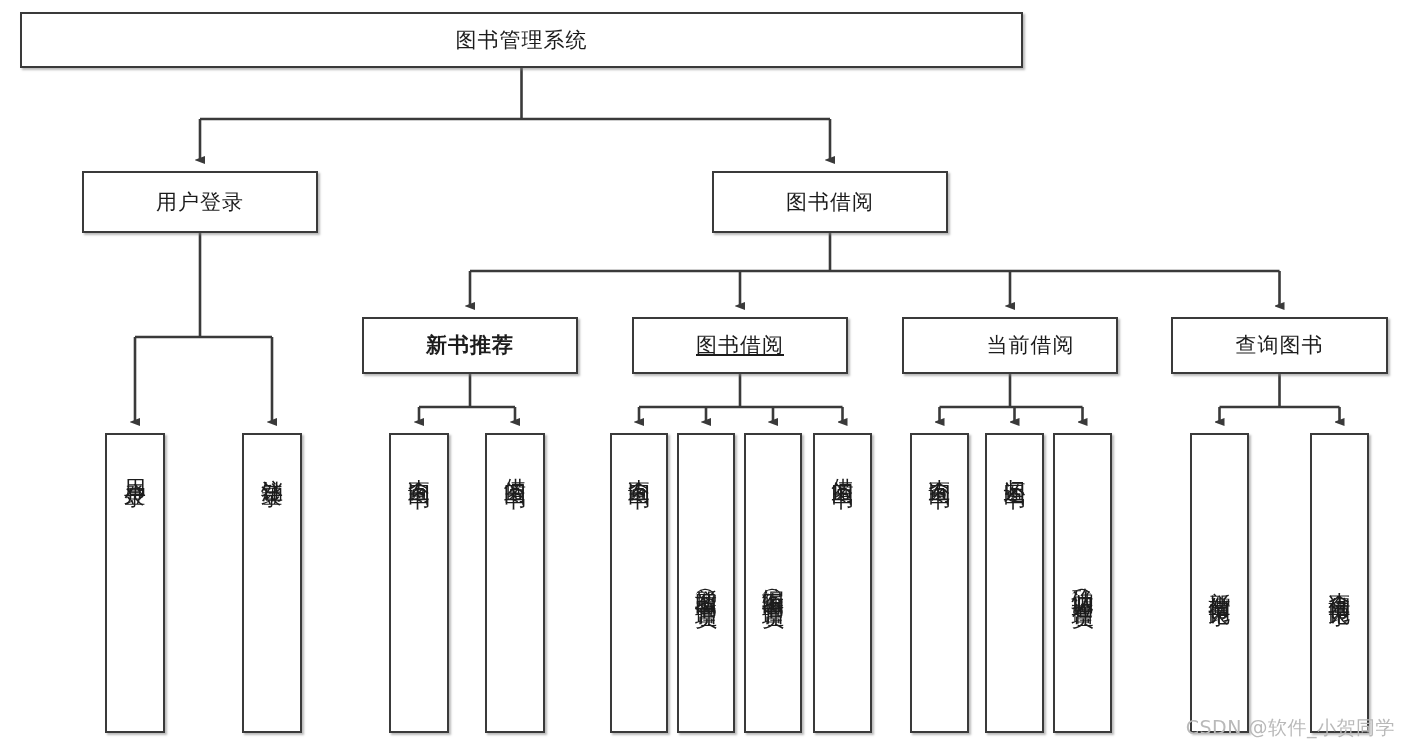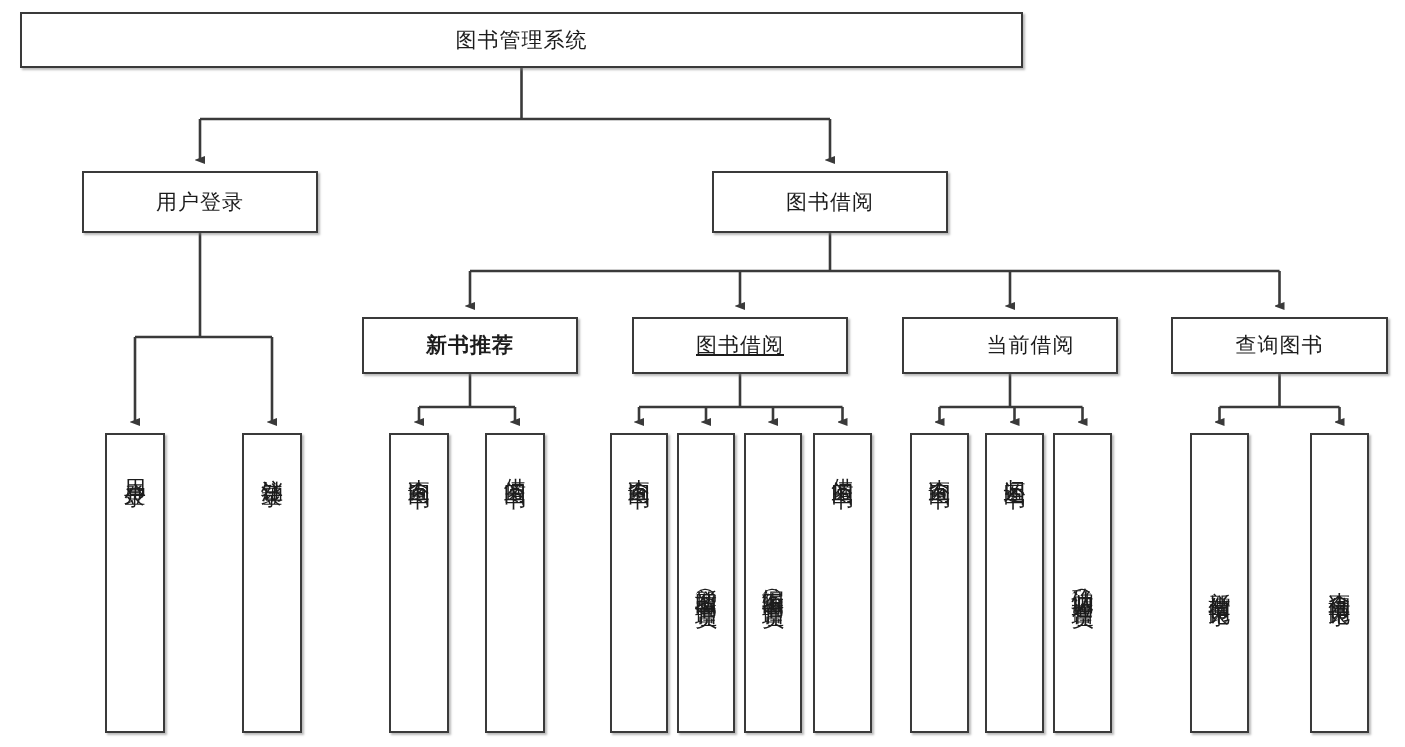--- a/index.html
+++ b/index.html
@@ -176,13 +176,14 @@
         <span class="node-label">确认归还（管理员）</span>
       </div>
       <div class="node-box vertical centered" style="left: 1190px; top: 433px; width: 59px; height: 300px;">
         <span class="node-label">新增借阅记录</span>
       </div>
       <div class="node-box vertical centered" style="left: 1310px; top: 433px; width: 59px; height: 300px;">
         <span class="node-label">查询借阅记录</span>
       </div>
     </div>
 
+  <div class="watermark">CSDN @软件_小贺同学</div>
 </div>
 
 </body></html>

